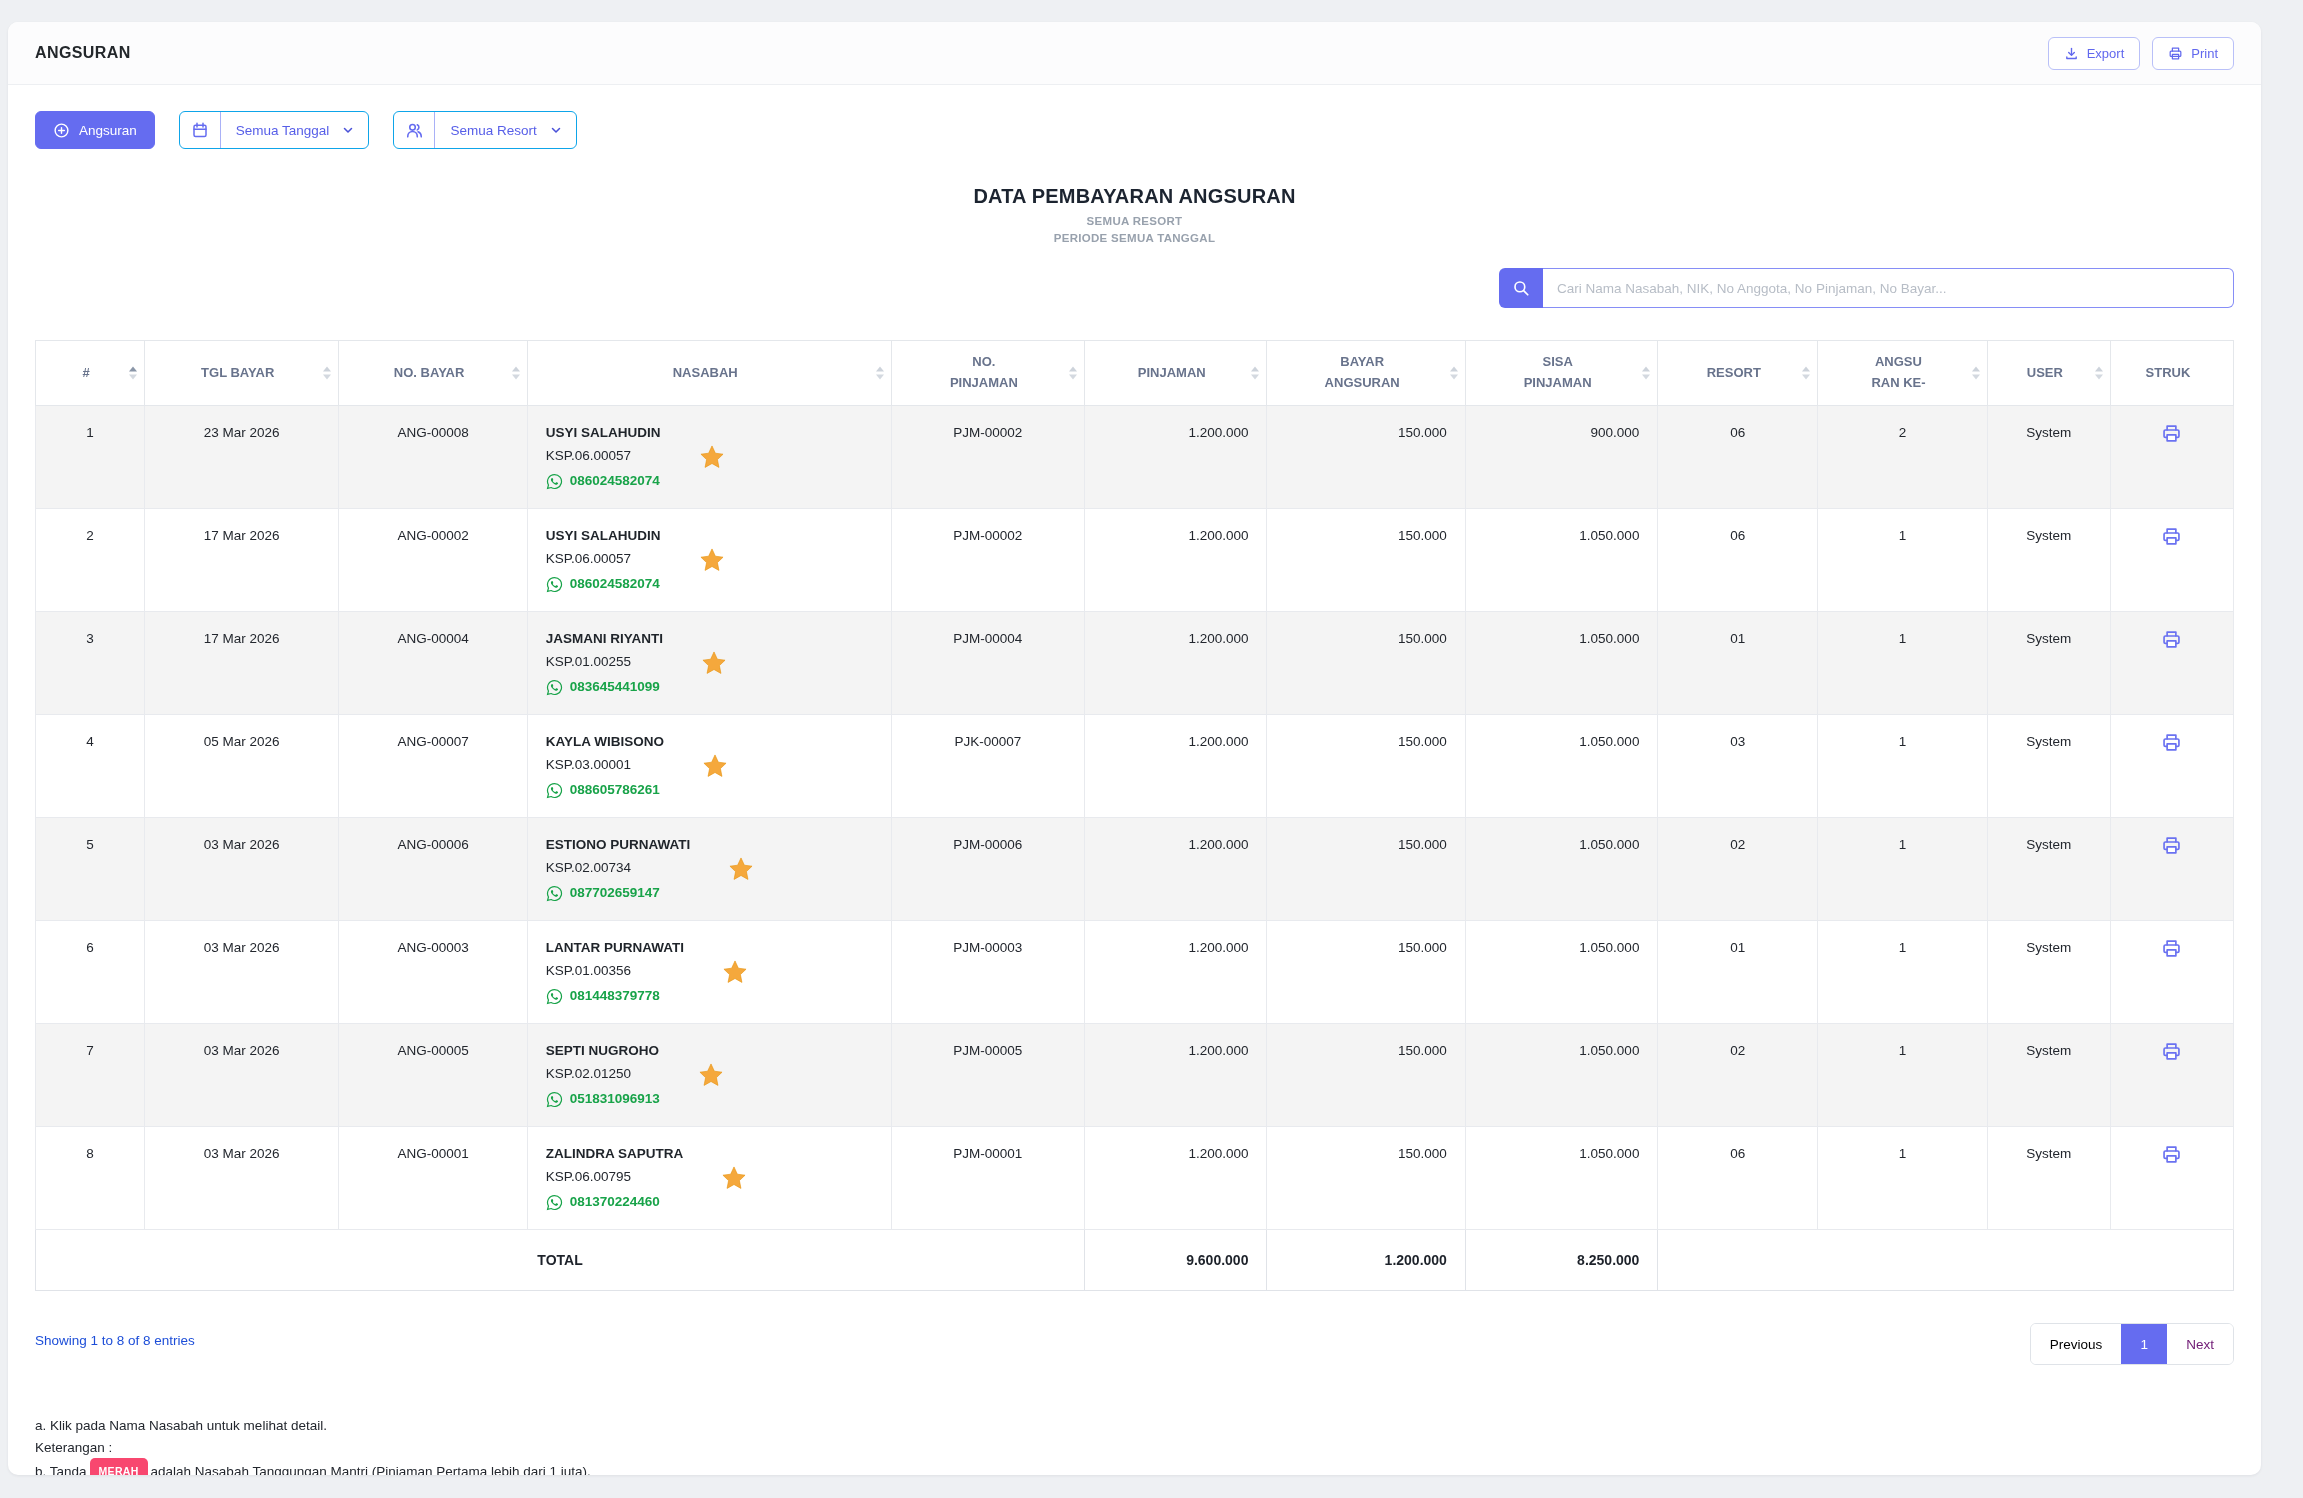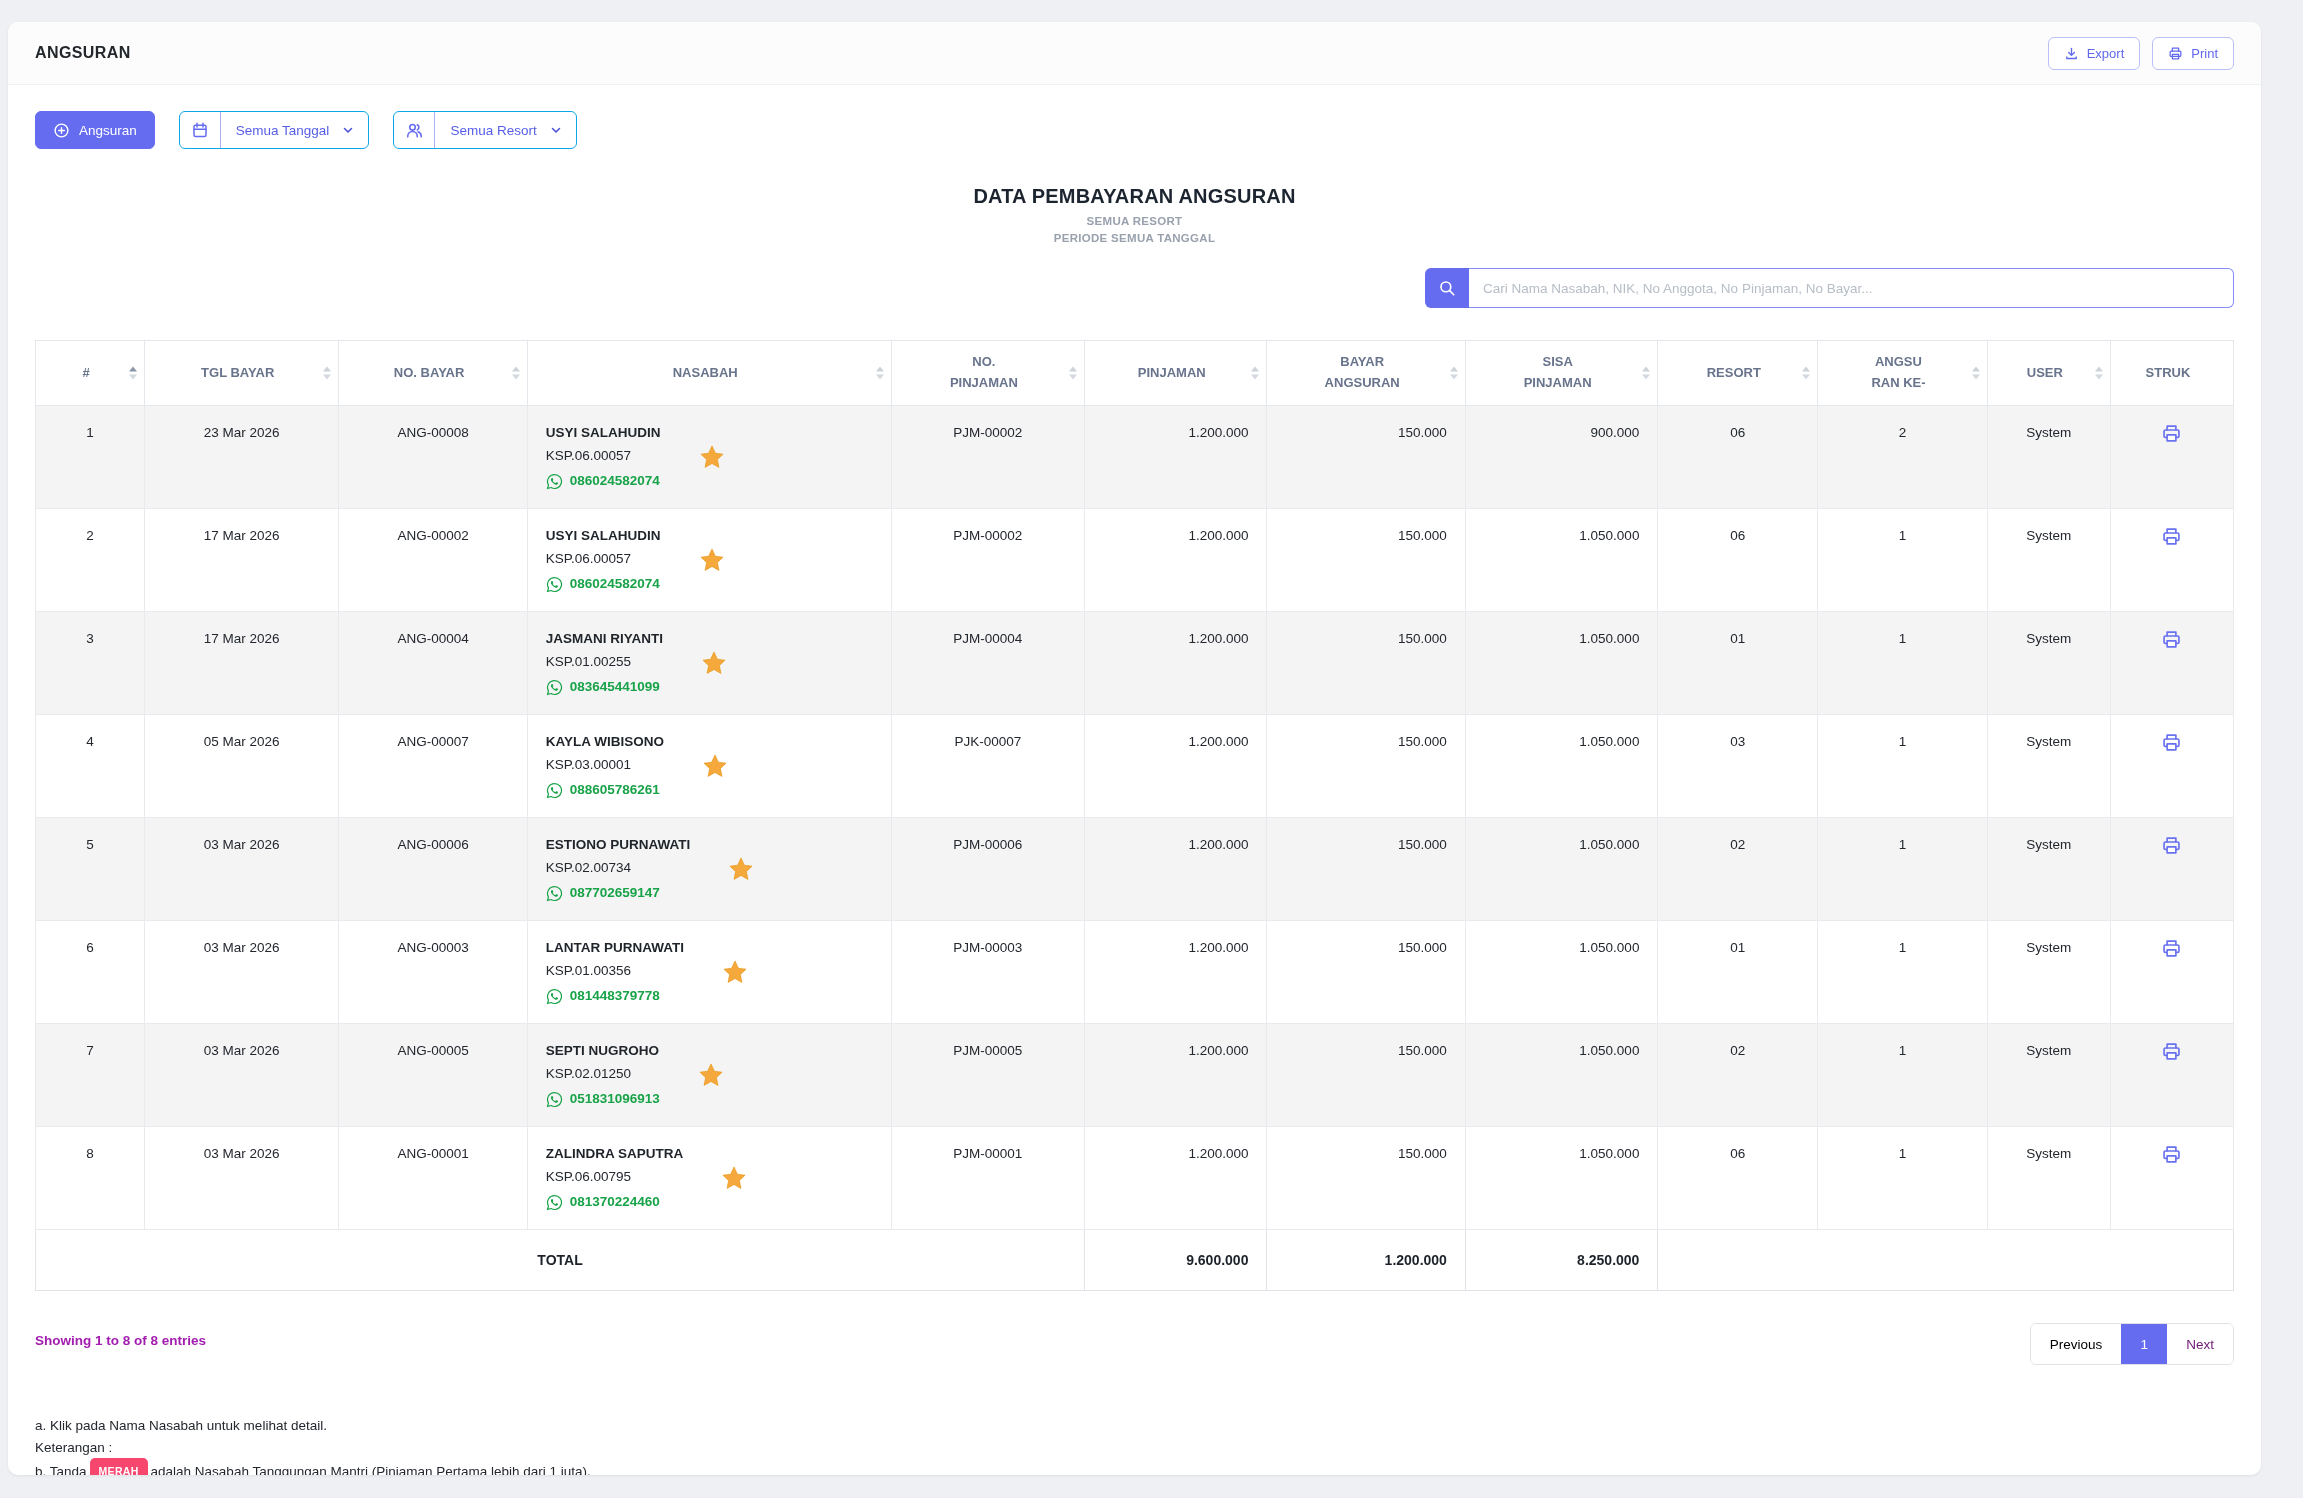--- a/index.html
+++ b/index.html
@@ -44,21 +44,21 @@
   .filter .ficon { width:41px; height:100%; display:flex; align-items:center; justify-content:center; border-right:1px solid #a9b1f7; color:#656cf0; }
   .filter .flabel { padding:0 12px 0 15px; font-size:13.5px; font-weight:500; color:#565ee8; }
   .filter .chev { display:flex; align-items:center; padding-right:13px; color:#4a52d8; }
 
   .report-header { margin-top:36px; text-align:center; }
   .report-title { margin:0; font-size:20px; font-weight:bold; color:#1c2430; letter-spacing:.2px; }
   .report-sub { margin-top:7px; font-size:11.5px; font-weight:bold; color:#98a1ad; letter-spacing:.3px; }
   .report-sub + .report-sub { margin-top:5px; }
 
   .search-row { margin-top:24px; display:flex; justify-content:flex-end; }
-  .search-box { display:flex; width:809px; height:40px; }
+  .search-box { display:flex; width:735px; height:40px; }
   .search-icon-box {
     width:44px; flex:none; background:#656cf0; border-radius:6px 0 0 6px;
     display:flex; align-items:center; justify-content:center; cursor:pointer;
   }
   .search-input {
     flex:1; min-width:0; border:1px solid #868ef6; border-left:none;
     border-radius:0 6px 6px 0; padding:0 14px; font-size:13.5px; color:#343a40;
     font-family:"Liberation Sans", sans-serif; outline:none;
   }
   .search-input::placeholder { color:#b7bdc6; }
@@ -92,21 +92,21 @@
 
   .struk-btn { background:none; border:none; padding:0; cursor:pointer; color:#6a71f1; display:inline-flex; }
 
   tr.total-row td {
     border:1px solid #e0e3e8; font-weight:bold; font-size:14px; color:#1d222a;
     padding:20px 18px; background:#fff; vertical-align:middle;
   }
   tr.total-row { height:60px; }
 
   .table-footer { margin-top:32px; display:flex; justify-content:space-between; align-items:flex-start; }
-  .showing { font-size:13.5px; color:#a21caf; margin-top:10px;font-weight:bold; }
+  .showing { font-size:13.5px; color:#1d4ed8; margin-top:10px; }
   .pagination { display:flex; align-items:stretch; border:1px solid #dfe3e8; border-radius:6px; overflow:hidden; height:42px; background:#fff; }
   .page-btn { display:flex; align-items:center; justify-content:center; padding:0 19px; font-size:13.5px; color:#000000; cursor:pointer; background:#fff; border:none; font-family:"Liberation Sans", sans-serif; }
   .page-btn.current { background:#656cf0; color:#fff; width:46px; padding:0; }
   .page-btn.next { color:#701a75; }
 
   .keterangan { margin-top:50px; font-size:13.5px; color:#23272e; }
   .keterangan p { margin:0; line-height:21.5px; }
   .badge {
     display:inline-block; padding:2.5px 9px; border-radius:5px;
     font-size:10.5px; font-weight:bold; color:#fff; letter-spacing:.3px; vertical-align:1px;

